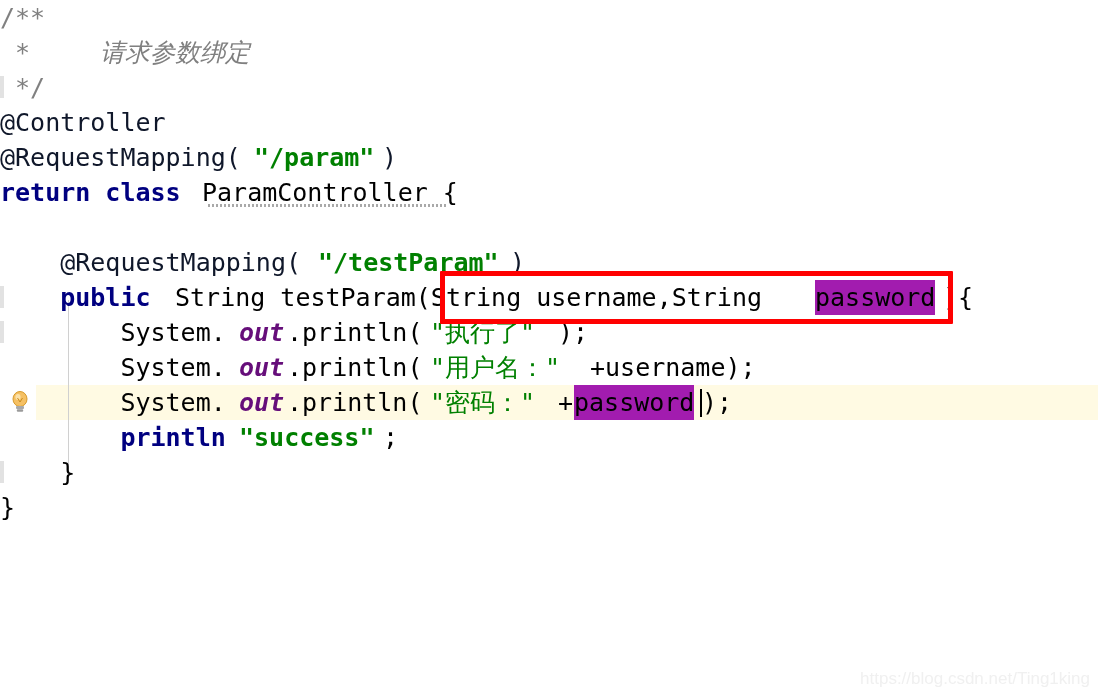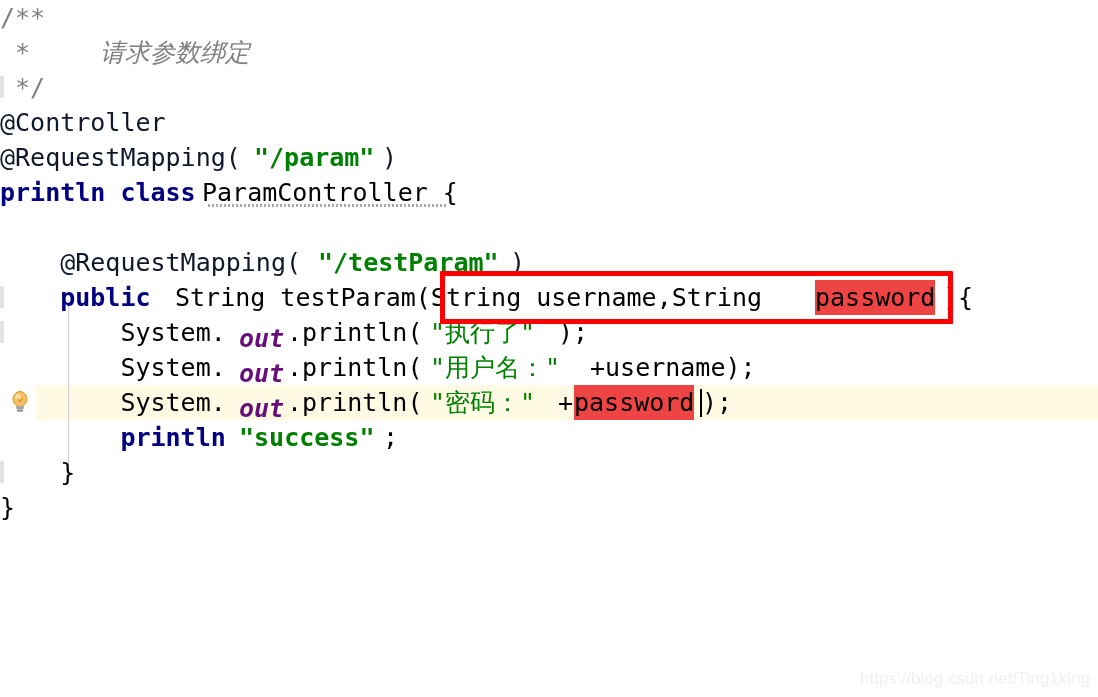--- a/index.html
+++ b/index.html
@@ -73,22 +73,22 @@
   }
 
   
   .tok-comment { color: #808080; }
   .tok-comment-cjk { color: #808080; font-style: italic; font-family: "DejaVu Serif", "Liberation Serif", serif; margin-left: 40px; }
   .tok-annotation { color: #0f172a; }
   .tok-keyword { color: #000080; font-weight: bold; }
   .tok-string { color: #008000; font-weight: bold; }
   .tok-string-plain { color: #008000; }
   .tok-plain { color: #000000; }
-  .tok-static { color: #660e7a; font-weight: bold; font-style: italic; margin-top: 6px; }
-  .tok-sel { background: #ef4444; }
+  .tok-static { color: #660e7a; font-weight: bold; font-style: italic; }
+  .tok-sel { background: #a21caf; }
   .wavy-dotted {
     position: absolute;
     height: 3px;
     background-image: repeating-linear-gradient(90deg,
       #a9a9a9 0 2px, transparent 2px 4px);
   }
 
   
   .red-box {
     position: absolute;
@@ -140,21 +140,21 @@
   <div class="indent-guide" style="left:68px; top:300px; height:175px;"></div>
 
   <div class="wavy-dotted" style="left:208px; top:204px; width:238px;"></div>
 
   <div id="code-layer">
       <div class="line" style="top: 0px; left: 0px;"><span class="tok-comment" style="position: absolute; left: 0px;">/**</span></div>
       <div class="line" style="top: 35px; left: 0px;"><span class="tok-comment" style="position: absolute; left: 0px;"> * </span><span class="tok-comment-cjk" style="position: absolute; left: 60px;">请求参数绑定</span></div>
       <div class="line" style="top: 70px; left: 0px;"><span class="tok-comment" style="position: absolute; left: 0px;"> */</span></div>
       <div class="line" style="top: 105px; left: 0px;"><span class="tok-annotation" style="position: absolute; left: 0px;">@Controller</span></div>
       <div class="line" style="top: 140px; left: 0px;"><span class="tok-annotation" style="position: absolute; left: 0px;">@RequestMapping(</span><span class="tok-string" style="position: absolute; left: 254px;">"/param"</span><span class="tok-annotation" style="position: absolute; left: 382px;">)</span></div>
-      <div class="line" style="top: 175px; left: 0px;"><span class="tok-keyword" style="position: absolute; left: 0px;">println class </span><span class="tok-plain" style="position: absolute; left: 202px;">ParamController {</span></div>
+      <div class="line" style="top: 175px; left: 0px;"><span class="tok-keyword" style="position: absolute; left: 0px;">return class </span><span class="tok-plain" style="position: absolute; left: 202px;">ParamController {</span></div>
       <div class="line" style="top: 210px; left: 0px;"></div>
       <div class="line" style="top: 245px; left: 0px;"><span class="tok-annotation" style="position: absolute; left: 0px;">    @RequestMapping(</span><span class="tok-string" style="position: absolute; left: 318px;">"/testParam"</span><span class="tok-annotation" style="position: absolute; left: 510px;">)</span></div>
       <div class="line" style="top: 280px; left: 0px;"><span class="tok-keyword" style="position: absolute; left: 0px;">    public </span><span class="tok-plain" style="position: absolute; left: 175px;">String testParam(String username,String </span><span class="tok-plain tok-sel" style="position: absolute; left: 815px;">password</span><span class="tok-plain" style="position: absolute; left: 943px;">){</span></div>
       <div class="line" style="top: 315px; left: 0px;"><span class="tok-plain" style="position: absolute; left: 0px;">        System.</span><span class="tok-static" style="position: absolute; left: 239px;">out</span><span class="tok-plain" style="position: absolute; left: 287px;">.println(</span><span class="tok-string-plain" style="position: absolute; left: 430px;">"执行了"</span><span class="tok-plain" style="position: absolute; left: 558px;">);</span></div>
       <div class="line" style="top: 350px; left: 0px;"><span class="tok-plain" style="position: absolute; left: 0px;">        System.</span><span class="tok-static" style="position: absolute; left: 239px;">out</span><span class="tok-plain" style="position: absolute; left: 287px;">.println(</span><span class="tok-string-plain" style="position: absolute; left: 430px;">"用户名："</span><span class="tok-plain" style="position: absolute; left: 590px;">+username);</span></div>
       <div class="line" style="top: 385px; left: 0px;"><span class="tok-plain" style="position: absolute; left: 0px;">        System.</span><span class="tok-static" style="position: absolute; left: 239px;">out</span><span class="tok-plain" style="position: absolute; left: 287px;">.println(</span><span class="tok-string-plain" style="position: absolute; left: 430px;">"密码："</span><span class="tok-plain" style="position: absolute; left: 558px;">+</span><span class="tok-plain tok-sel" style="position: absolute; left: 574px;">password</span><span class="tok-plain" style="position: absolute; left: 702px;">);</span></div>
       <div class="line" style="top: 420px; left: 0px;"><span class="tok-keyword" style="position: absolute; left: 0px;">        println </span><span class="tok-string" style="position: absolute; left: 239px;">"success"</span><span class="tok-plain" style="position: absolute; left: 383px;">;</span></div>
       <div class="line" style="top: 455px; left: 0px;"><span class="tok-plain" style="position: absolute; left: 0px;">    }</span></div>
       <div class="line" style="top: 490px; left: 0px;"><span class="tok-plain" style="position: absolute; left: 0px;">}</span></div>
     </div>

